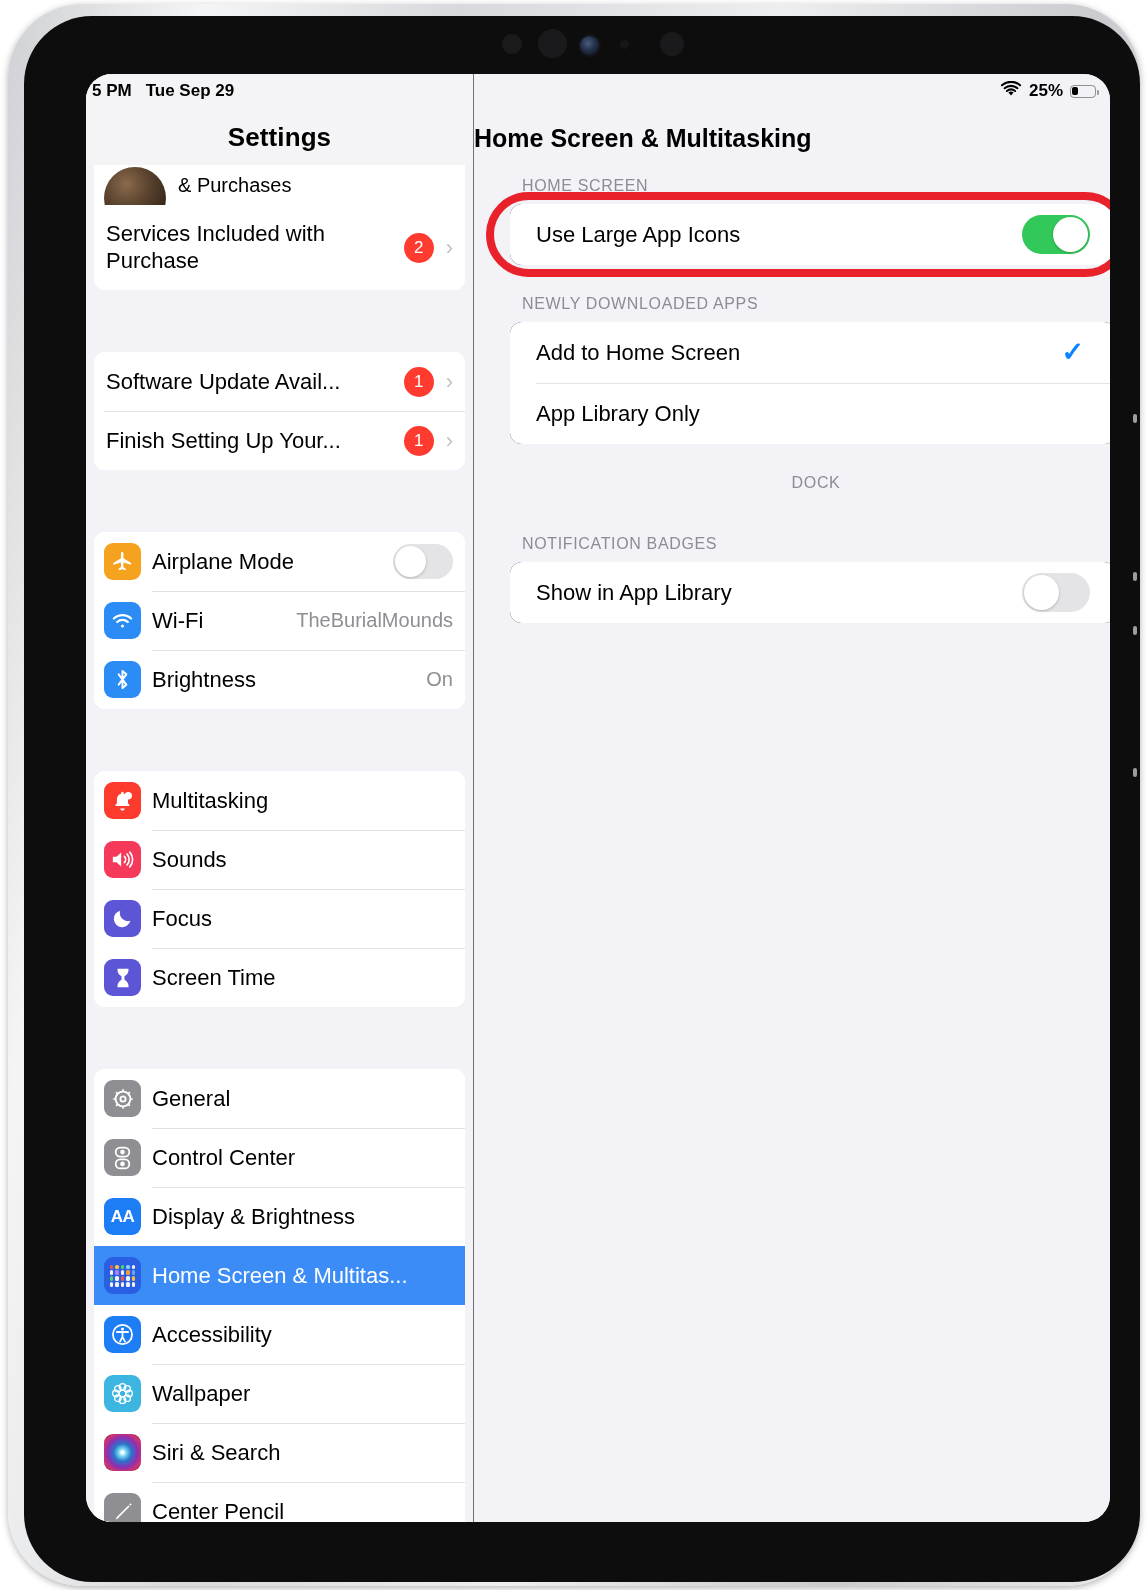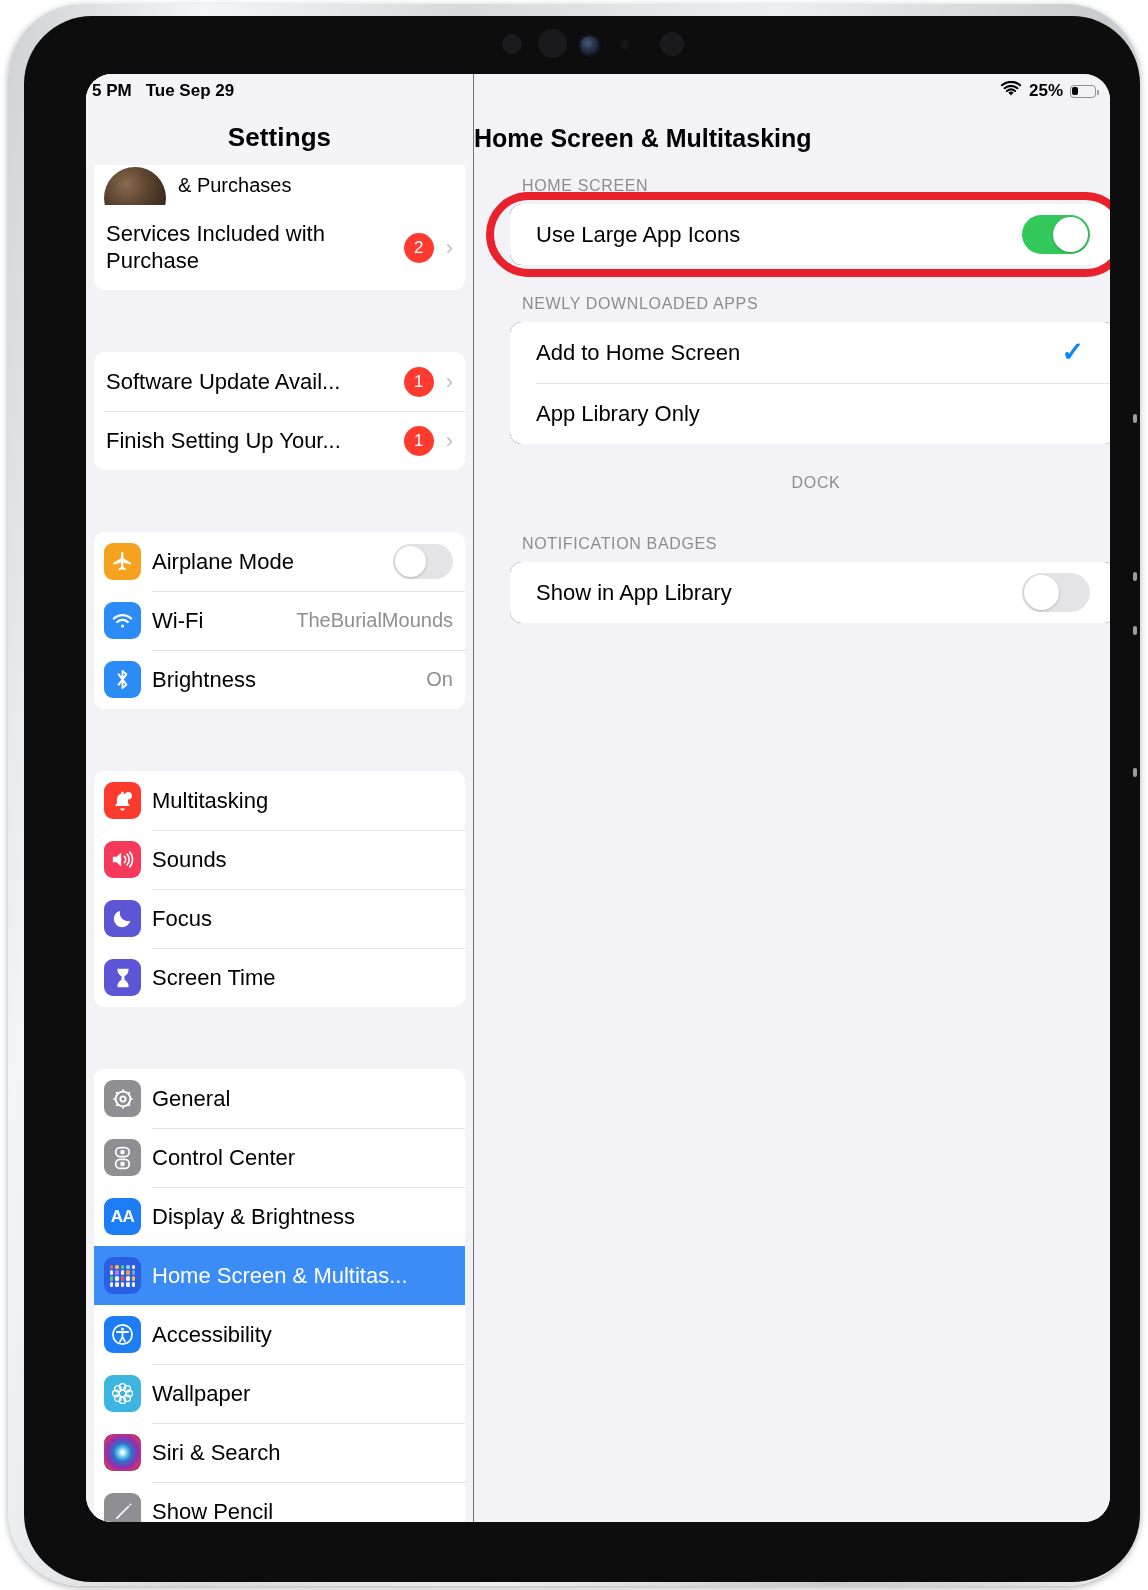--- a/index.html
+++ b/index.html
@@ -467,21 +467,21 @@
                 <span class="s-icon" style="background:radial-gradient(circle at 50% 50%, #ffffff 4%, #6fd2f0 16%, #2a74c9 34%, #8f2fb0 58%, #d0356b 78%, #1a1020 100%);"></span>
                 <span class="s-label">Siri &amp; Search</span>
               </div>
               <div class="s-row">
                 <span class="s-icon" style="background:#8e8e93;">
                   <svg width="24" height="24" viewBox="0 0 24 24" fill="#fff">
                       <path d="M4.6 19.4 7 18.2 18.6 6.6l-1.2-1.2L5.8 17z"></path>
                       <path d="M19.4 5.8l-1.2-1.2 1.3-1.3 1.2 1.2z"></path>
                     </svg>
                 </span>
-                <span class="s-label">Show Pencil</span>
+                <span class="s-label">Center Pencil</span>
               </div>
 
             </div>
 
           </div>
         </div>
 
         <div id="detail">
           <div id="detail-header">
             <span id="detail-title">Home Screen &amp; Multitasking</span>

